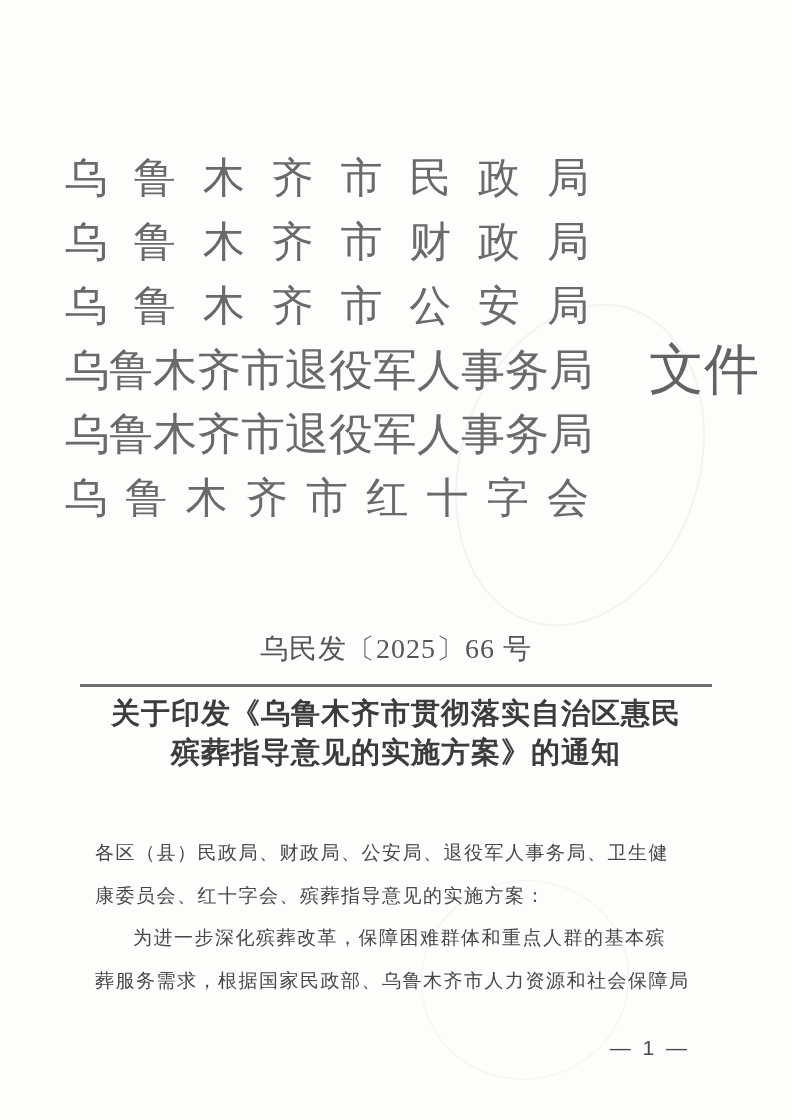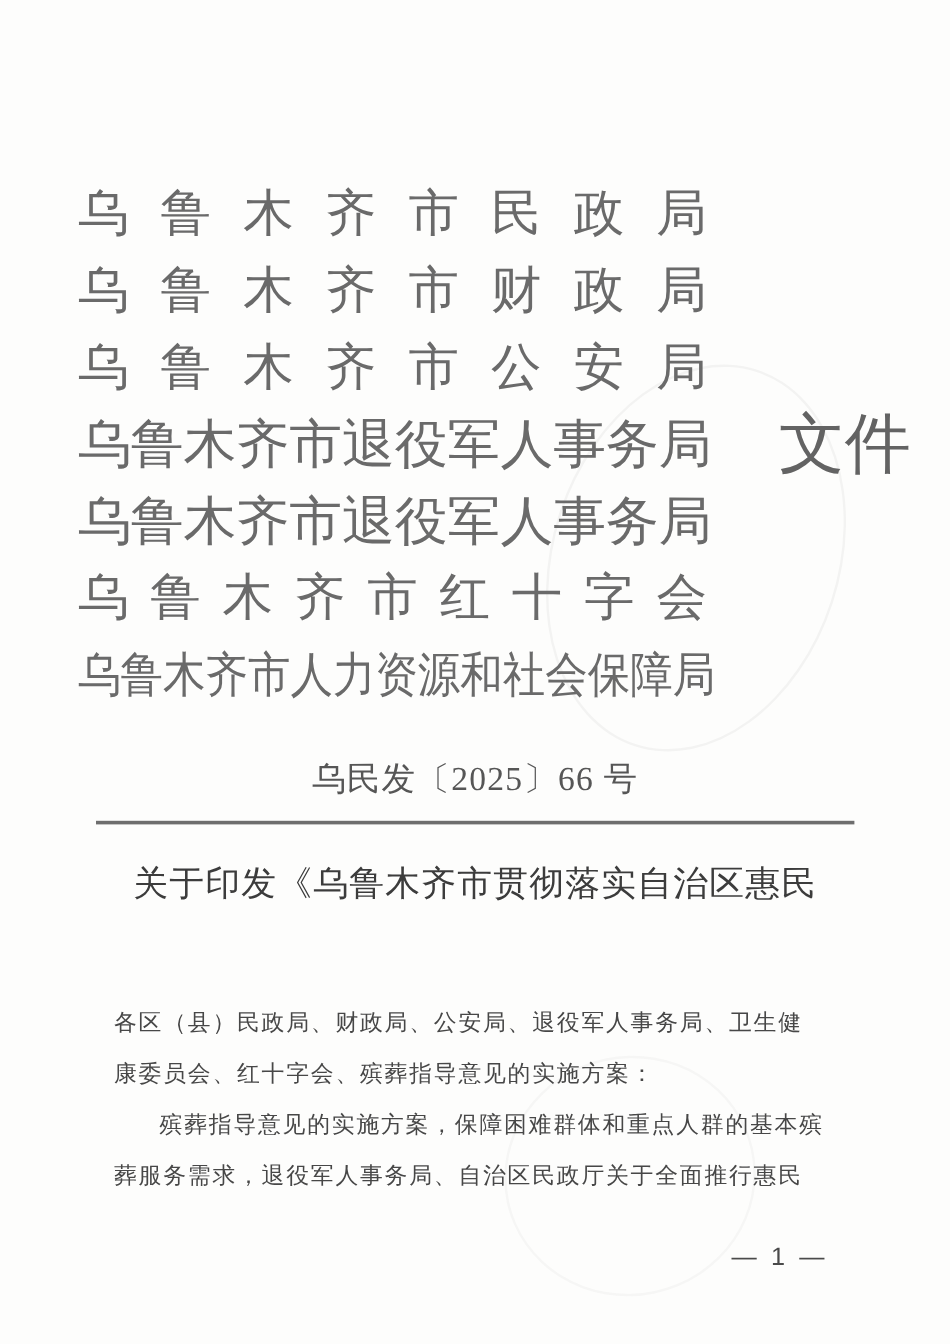--- a/index.html
+++ b/index.html
@@ -81,26 +81,26 @@
     top: 684px;
     left: 80px;
     width: 632px;
     height: 3px;
     background: var(--rule);
   }
 
   
   .doc-title {
     position: absolute;
-    top: 718px;
+    top: 694px;
     left: 0;
     width: 100%;
     text-align: center;
     font-size: 29px;
-    font-weight: normal;
+    font-weight: bold;
     line-height: 39px;
     letter-spacing: 1px;
     color: var(--ink-title);
   }
 
   
   .doc-body {
     position: absolute;
     top: 832px;
     left: 95px;
@@ -194,35 +194,33 @@
           <span>鲁</span>
           <span>木</span>
           <span>齐</span>
           <span>市</span>
           <span>红</span>
           <span>十</span>
           <span>字</span>
           <span>会</span>
         </div>
     </div>
-    <div class="agency-row">
-      <div class="agency-condensed">乌鲁木齐市人力资源和社会保障局</div>
-    </div>
   </div>
 
   <div class="doc-number">乌民发〔2025〕66 号</div>
 
   <div class="rule"></div>
 
   <div class="doc-title">
     <div>关于印发《乌鲁木齐市贯彻落实自治区惠民</div>
+    <div>殡葬指导意见的实施方案》的通知</div>
   </div>
 
   <div class="doc-body">
     <div class="body-line">各区（县）民政局、财政局、公安局、退役军人事务局、卫生健</div>
     <div class="body-line">康委员会、红十字会、殡葬指导意见的实施方案：</div>
-    <div class="body-line indent">殡葬指导意见的实施方案，保障困难群体和重点人群的基本殡</div>
-    <div class="body-line">葬服务需求，退役军人事务局、自治区民政厅关于全面推行惠民</div>
+    <div class="body-line indent">为进一步深化殡葬改革，保障困难群体和重点人群的基本殡</div>
+    <div class="body-line">葬服务需求，根据国家民政部、乌鲁木齐市人力资源和社会保障局</div>
   </div>
 
   <div class="page-number">— 1 —</div>
 
 </div>
 
 </body></html>

